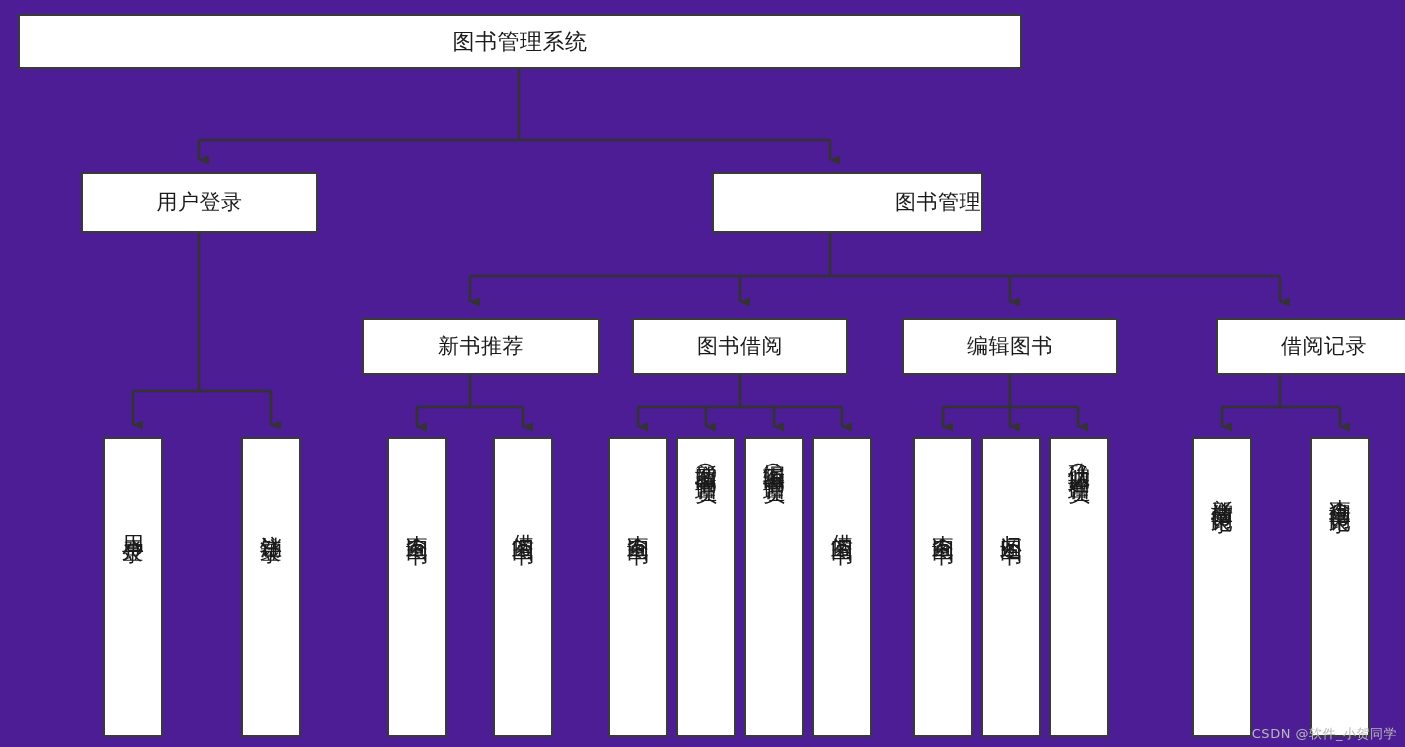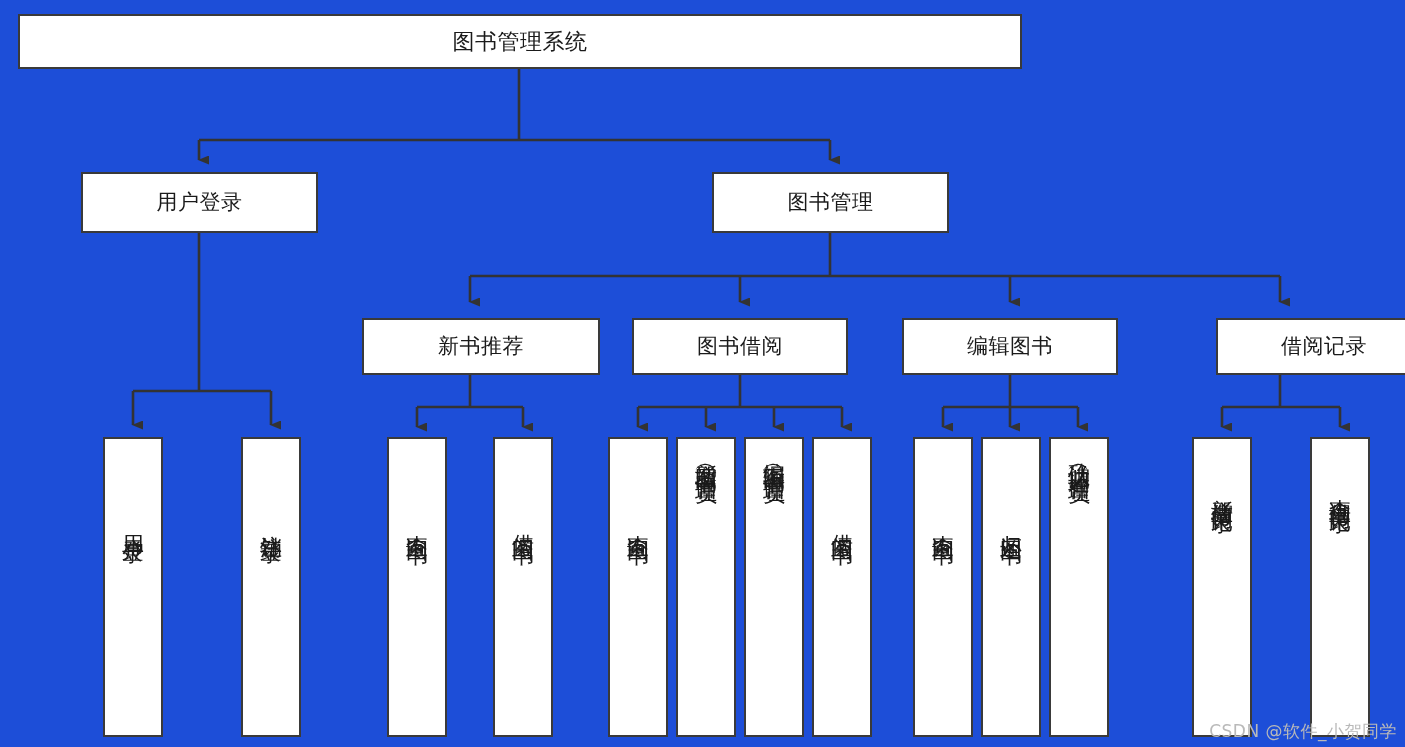--- a/index.html
+++ b/index.html
@@ -8,21 +8,21 @@
     padding: 0;
     background: #ffffff;
   }
   body {
     font-family: "DejaVu Sans", "Liberation Sans", sans-serif;
   }
   #diagram-root {
     position: relative;
     width: 1405px;
     height: 747px;
-    background: #1d4ed8;
+    background: #4c1d95;
     overflow: hidden;
   }
   #edges-layer {
     position: absolute;
     left: 0;
     top: 0;
     width: 1405px;
     height: 747px;
     pointer-events: none;
   }
@@ -58,21 +58,21 @@
     text-orientation: upright;
     font-size: 22px;
     line-height: 1.0;
     letter-spacing: 3px;
     white-space: nowrap;
   }
   #watermark {
     position: absolute;
     right: 8px;
     bottom: 4px;
-    font-size: 17px;
+    font-size: 13px;
     color: #b9b9b9;
     letter-spacing: 0.5px;
     white-space: nowrap;
     user-select: none;
   }
 </style>
 </head>
 <body>
 
 <div id="diagram-root">
@@ -130,21 +130,21 @@
   </svg>
 
   <div class="node root horizontal" style="left:18px; top:14px; width:1004px; height:55px;">
     <span class="node-label">图书管理系统</span>
   </div>
 
   <div class="node horizontal" style="left:81px; top:172px; width:237px; height:61px;">
     <span class="node-label">用户登录</span>
   </div>
 
-  <div class="node horizontal" style="left:712px; top:172px; width:237px; height:61px;">
+  <div class="node horizontal" style="left:712px; top:172px; width:271px; height:61px;justify-content:flex-end;">
     <span class="node-label">图书管理</span>
   </div>
 
   <div class="node horizontal" style="left:362px; top:318px; width:238px; height:57px;">
     <span class="node-label">新书推荐</span>
   </div>
 
   <div class="node horizontal" style="left:632px; top:318px; width:216px; height:57px;font-family:Liberation Serif, serif;">
     <span class="node-label">图书借阅</span>
   </div>

